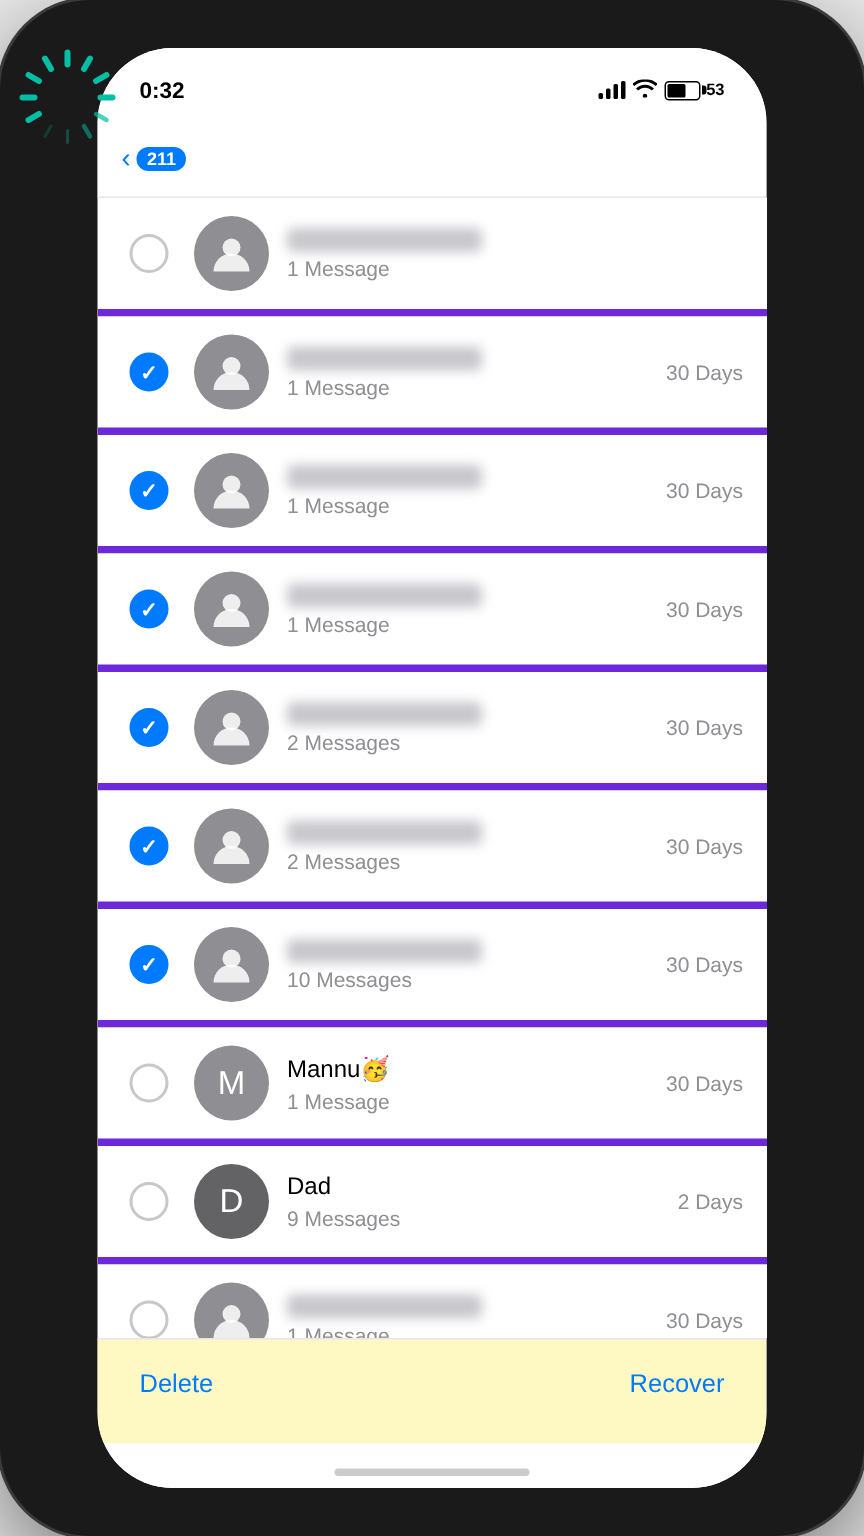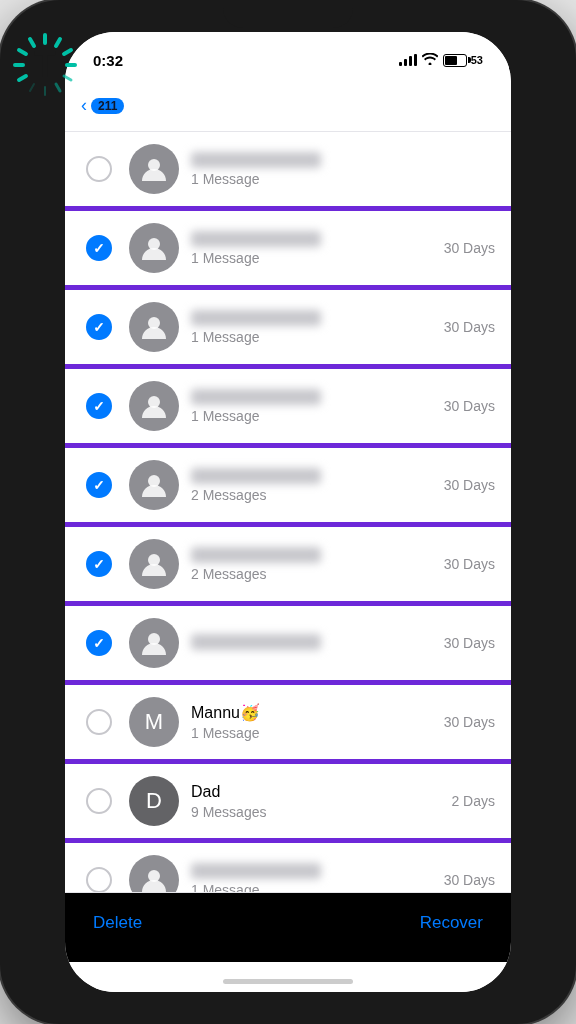--- a/index.html
+++ b/index.html
@@ -170,21 +170,21 @@
       cursor: pointer;
     }
 
     .nav-back-chevron {
       font-size: 18px;
       font-weight: 300;
     }
 
     .nav-badge {
       background: #007aff;
-      color: #0f172a;
+      color: #ffffff;
       font-size: 12px;
       font-weight: 600;
       border-radius: 10px;
       padding: 1px 7px;
       min-width: 24px;
       text-align: center;
     }
 
     .nav-title {
       font-size: 17px;
@@ -288,21 +288,21 @@
     .message-time {
       font-size: 14px;
       color: #8e8e93;
       flex-shrink: 0;
       margin-left: 8px;
     }
 
     
     .bottom-toolbar {
       height: 70px;
-      background: #000000;
+      background: #fef9c3;
       border-top: 1px solid #e5e5ea;
       display: flex;
       justify-content: space-between;
       padding: 0 28px 10px;
       flex-shrink: 0;
     }
 
     .toolbar-btn {
       font-size: 17px;
       color: #007aff;
@@ -558,20 +558,21 @@
           <div class="avatar">
             <svg width="28" height="28" viewBox="0 0 28 28" fill="none">
       <circle cx="14" cy="10" r="6" fill="rgba(255,255,255,0.85)"></circle>
       <path d="M2 26c0-6.627 5.373-12 12-12s12 5.373 12 12" fill="rgba(255,255,255,0.85)"></path>
     </svg>
           </div>
           <div class="message-info">
             <div class="message-name">
               <span class="name-blurred"></span>
             </div>
+            <div class="message-count">10 Messages</div>
           </div>
           <span class="message-time">30 Days</span>
         </div>
         <div class="message-item">
           <div class="checkbox-area">
             <div class="checkbox"></div>
           </div>
           <div class="avatar" style="background: rgb(142, 142, 147);">
             <span class="avatar-letter">M</span>
           </div>

